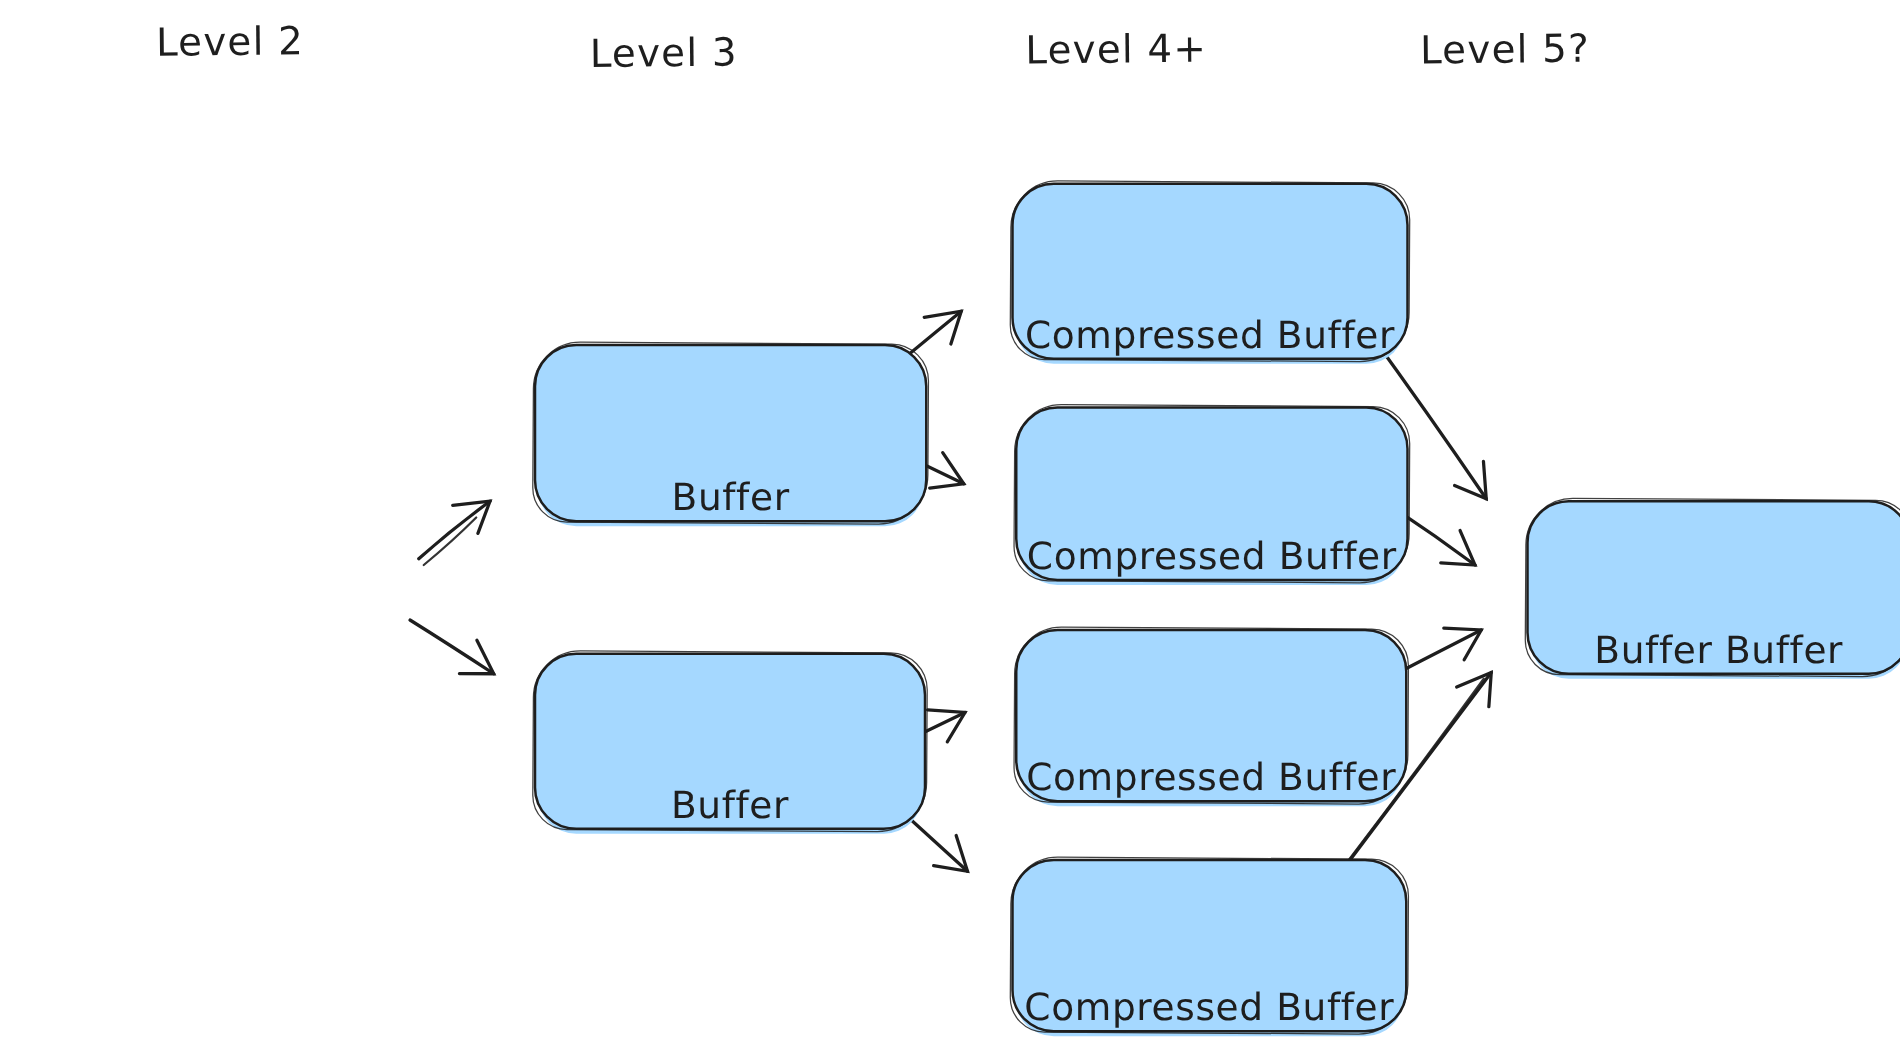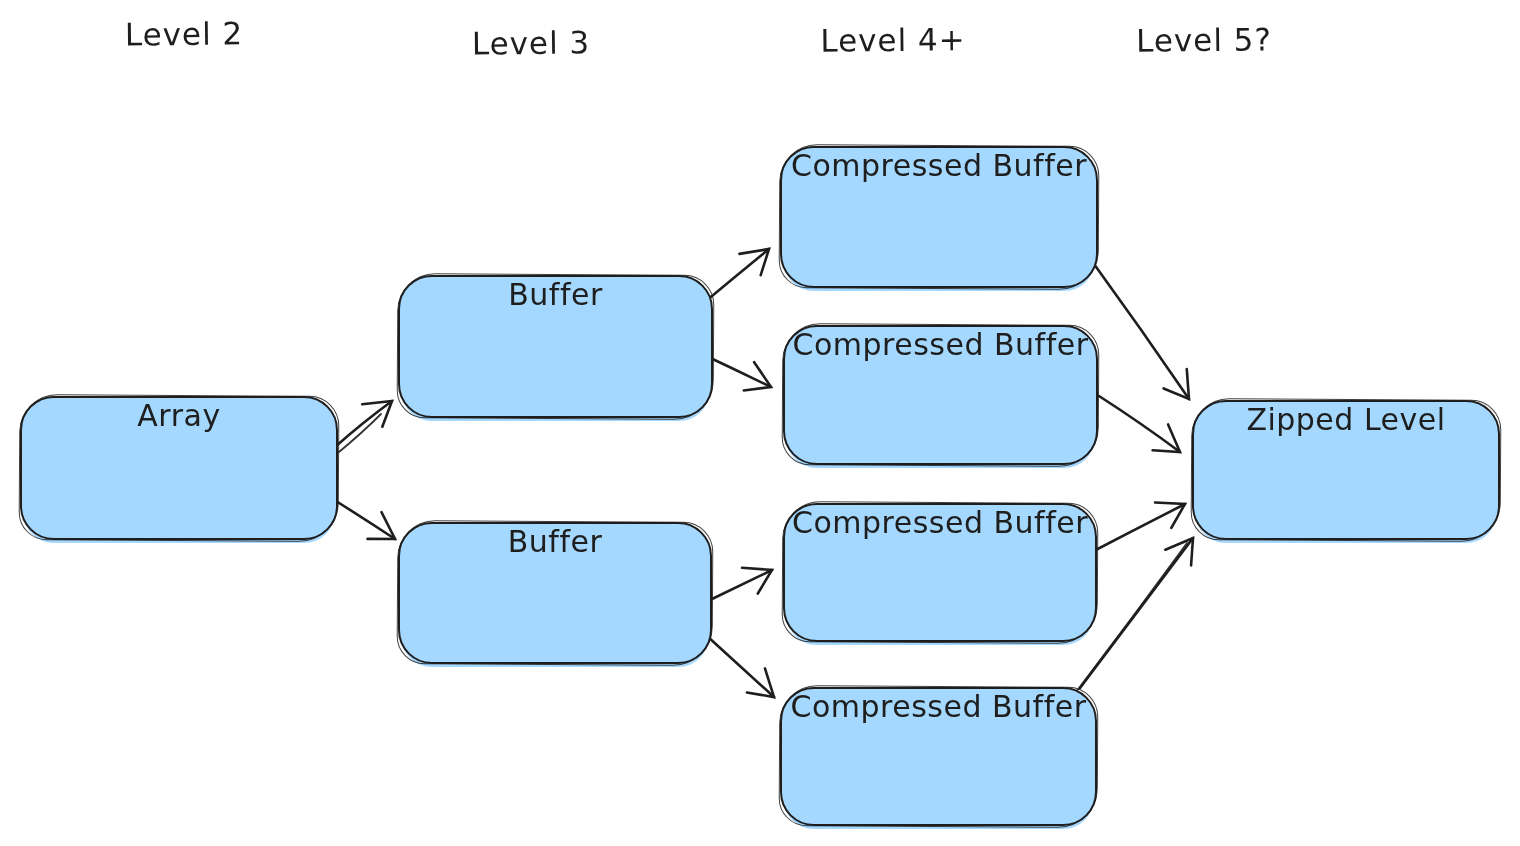--- a/index.html
+++ b/index.html
@@ -25,23 +25,24 @@
   .h-level3 { left: 531px; top: 25px; }
   .h-level4 { left: 893px; top: 22px; }
   .h-level5 { left: 1204px; top: 22px; }
 
   .node {
     position: absolute;
     background: #a5d8ff;
     border: 2.6px solid #1e1e1e;
     border-radius: 34px;
     display: flex;
-    align-items: flex-start;
+    align-items: flex-end;
     justify-content: center;
     box-shadow: 0 6px 0 -3px #a5d8ff;
+    margin-left: 29px;
   }
   
   .node::after {
     content: "";
     position: absolute;
     inset: -3px;
     border: 1.4px solid rgba(30,30,30,0.85);
     border-radius: 38px 30px 40px 28px;
     transform: rotate(0.35deg);
     pointer-events: none;
@@ -95,23 +96,20 @@
 
     <path class="edge" d="M1080,688 Q1137,612 1193,538" marker-end="url(#ah)"></path>
     <path class="edge-sketch" d="M1076,692 Q1133,617 1187,543"></path>
   </svg>
 
   <div class="col-header h-level2">Level 2</div>
   <div class="col-header h-level3">Level 3</div>
   <div class="col-header h-level4">Level 4+</div>
   <div class="col-header h-level5">Level 5?</div>
 
-  <div class="node n-array">
-    <span class="node-label">Array</span>
-  </div>
 
   <div class="node n-buffer-top">
     <span class="node-label">Buffer</span>
   </div>
 
   <div class="node n-buffer-bottom">
     <span class="node-label">Buffer</span>
   </div>
 
   <div class="node n-cb1">
@@ -124,16 +122,16 @@
 
   <div class="node n-cb3">
     <span class="node-label">Compressed Buffer</span>
   </div>
 
   <div class="node n-cb4">
     <span class="node-label">Compressed Buffer</span>
   </div>
 
   <div class="node n-zipped">
-    <span class="node-label">Zipped Level</span>
+    <span class="node-label">Buffer Buffer</span>
   </div>
 
 </div>
 
 </body></html>

